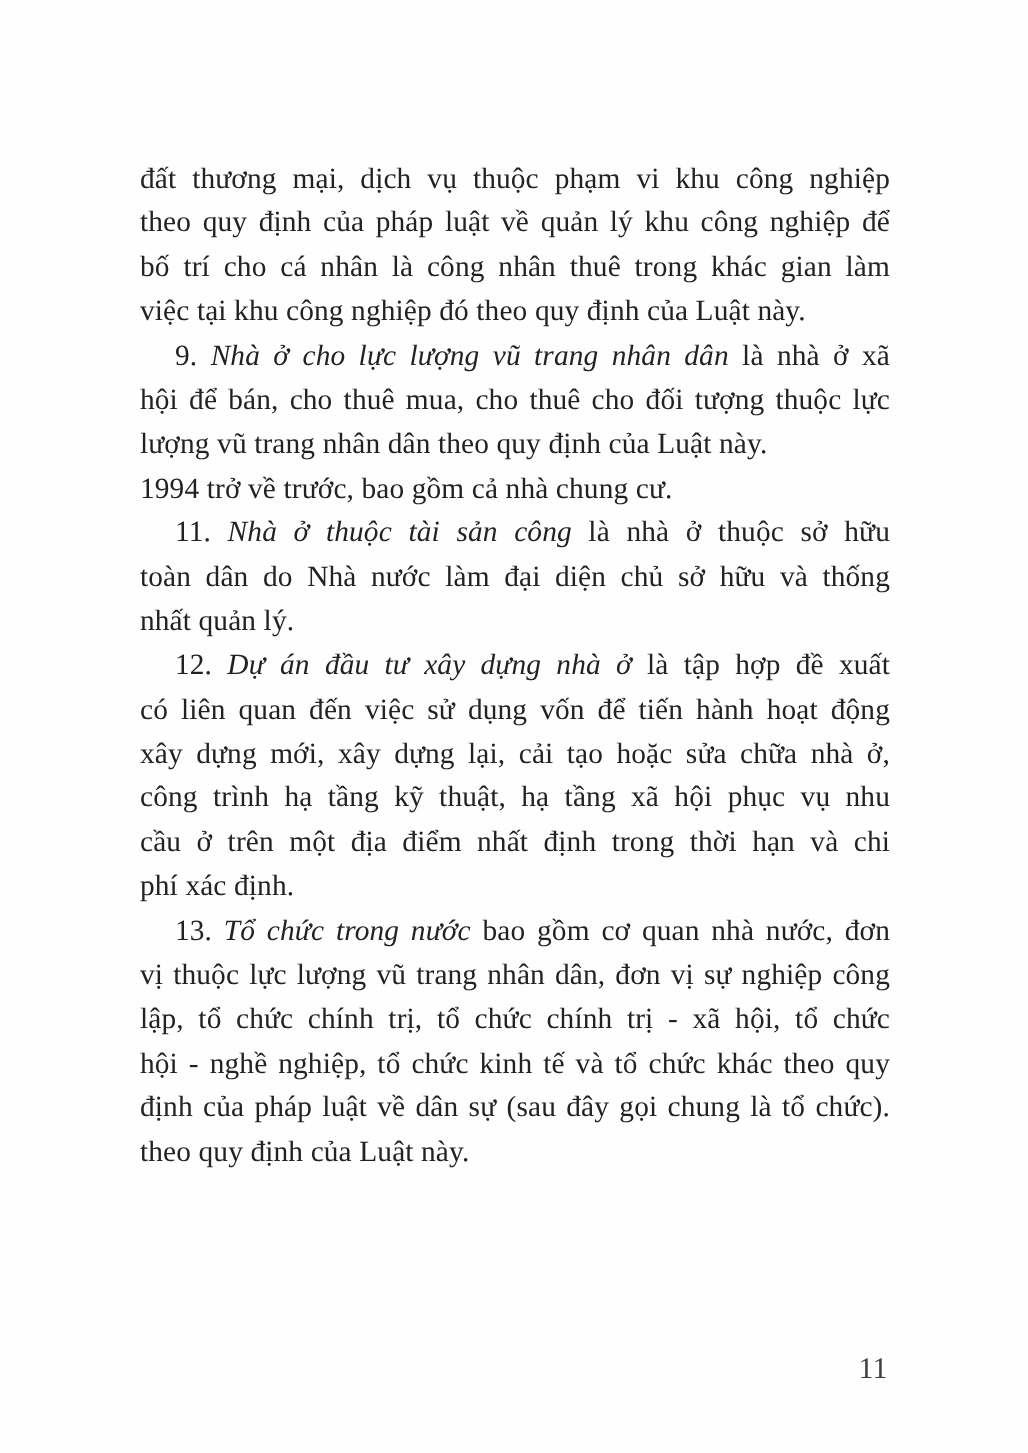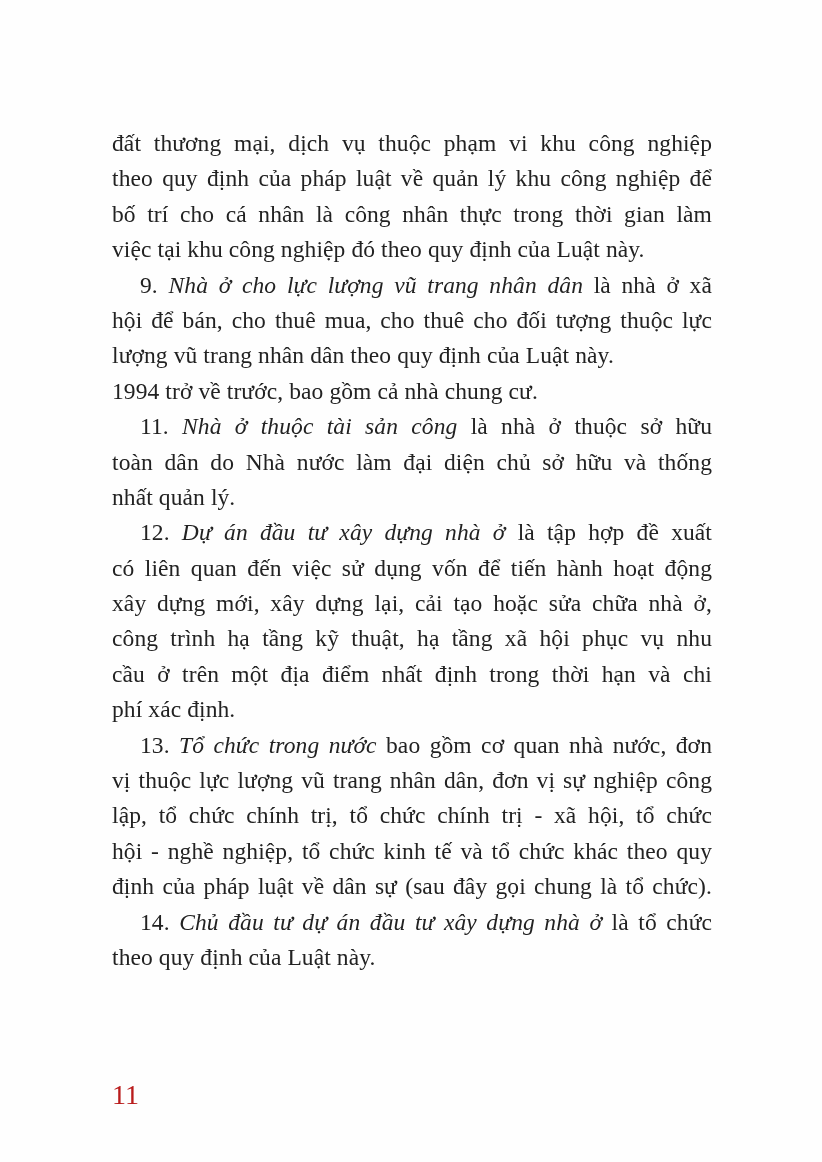--- a/index.html
+++ b/index.html
@@ -41,50 +41,49 @@
     text-indent: 28px;
   }
   .line em {
     font-style: italic;
   }
   .page-number {
     position: absolute;
     left: 112px;
     top: 1080px;
     width: 598px;
-    text-align: left;
-    font-size: 28px;
+    text-align: right;
+    font-size: 24px;
     line-height: 30px;
-    color: #b91c1c;
+    color: #404040;
   }
 </style>
 </head>
 <body style="background: rgb(254, 254, 254); color: rgb(34, 34, 34);">
 
 <div class="page">
   <main class="text-block">
       <div class="line j"><span>đất thương mại, dịch vụ thuộc phạm vi khu công nghiệp</span></div>
       <div class="line j"><span>theo quy định của pháp luật về quản lý khu công nghiệp để</span></div>
-      <div class="line j"><span>bố trí cho cá nhân là công nhân thực trong thời gian làm</span></div>
+      <div class="line j"><span>bố trí cho cá nhân là công nhân thuê trong khác gian làm</span></div>
       <div class="line"><span>việc tại khu công nghiệp đó theo quy định của Luật này.</span></div>
       <div class="line j ind"><span>9. </span><em>Nhà ở cho lực lượng vũ trang nhân dân</em><span> là nhà ở xã</span></div>
       <div class="line j"><span>hội để bán, cho thuê mua, cho thuê cho đối tượng thuộc lực</span></div>
       <div class="line"><span>lượng vũ trang nhân dân theo quy định của Luật này.</span></div>
       <div class="line"><span>1994 trở về trước, bao gồm cả nhà chung cư.</span></div>
       <div class="line j ind"><span>11. </span><em>Nhà ở thuộc tài sản công</em><span> là nhà ở thuộc sở hữu</span></div>
       <div class="line j"><span>toàn dân do Nhà nước làm đại diện chủ sở hữu và thống</span></div>
       <div class="line"><span>nhất quản lý.</span></div>
       <div class="line j ind"><span>12. </span><em>Dự án đầu tư xây dựng nhà ở</em><span> là tập hợp đề xuất</span></div>
       <div class="line j"><span>có liên quan đến việc sử dụng vốn để tiến hành hoạt động</span></div>
       <div class="line j"><span>xây dựng mới, xây dựng lại, cải tạo hoặc sửa chữa nhà ở,</span></div>
       <div class="line j"><span>công trình hạ tầng kỹ thuật, hạ tầng xã hội phục vụ nhu</span></div>
       <div class="line j"><span>cầu ở trên một địa điểm nhất định trong thời hạn và chi</span></div>
       <div class="line"><span>phí xác định.</span></div>
       <div class="line j ind"><span>13. </span><em>Tổ chức trong nước</em><span> bao gồm cơ quan nhà nước, đơn</span></div>
       <div class="line j"><span>vị thuộc lực lượng vũ trang nhân dân, đơn vị sự nghiệp công</span></div>
       <div class="line j"><span>lập, tổ chức chính trị, tổ chức chính trị - xã hội, tổ chức</span></div>
       <div class="line j"><span>hội - nghề nghiệp, tổ chức kinh tế và tổ chức khác theo quy</span></div>
       <div class="line j"><span>định của pháp luật về dân sự (sau đây gọi chung là tổ chức).</span></div>
-      <div class="line j ind"><span>14. </span><em>Chủ đầu tư dự án đầu tư xây dựng nhà ở</em><span> là tổ chức</span></div>
       <div class="line"><span>theo quy định của Luật này.</span></div>
     </main>
   <div class="page-number">11</div>
 </div>
 
 </body></html>

